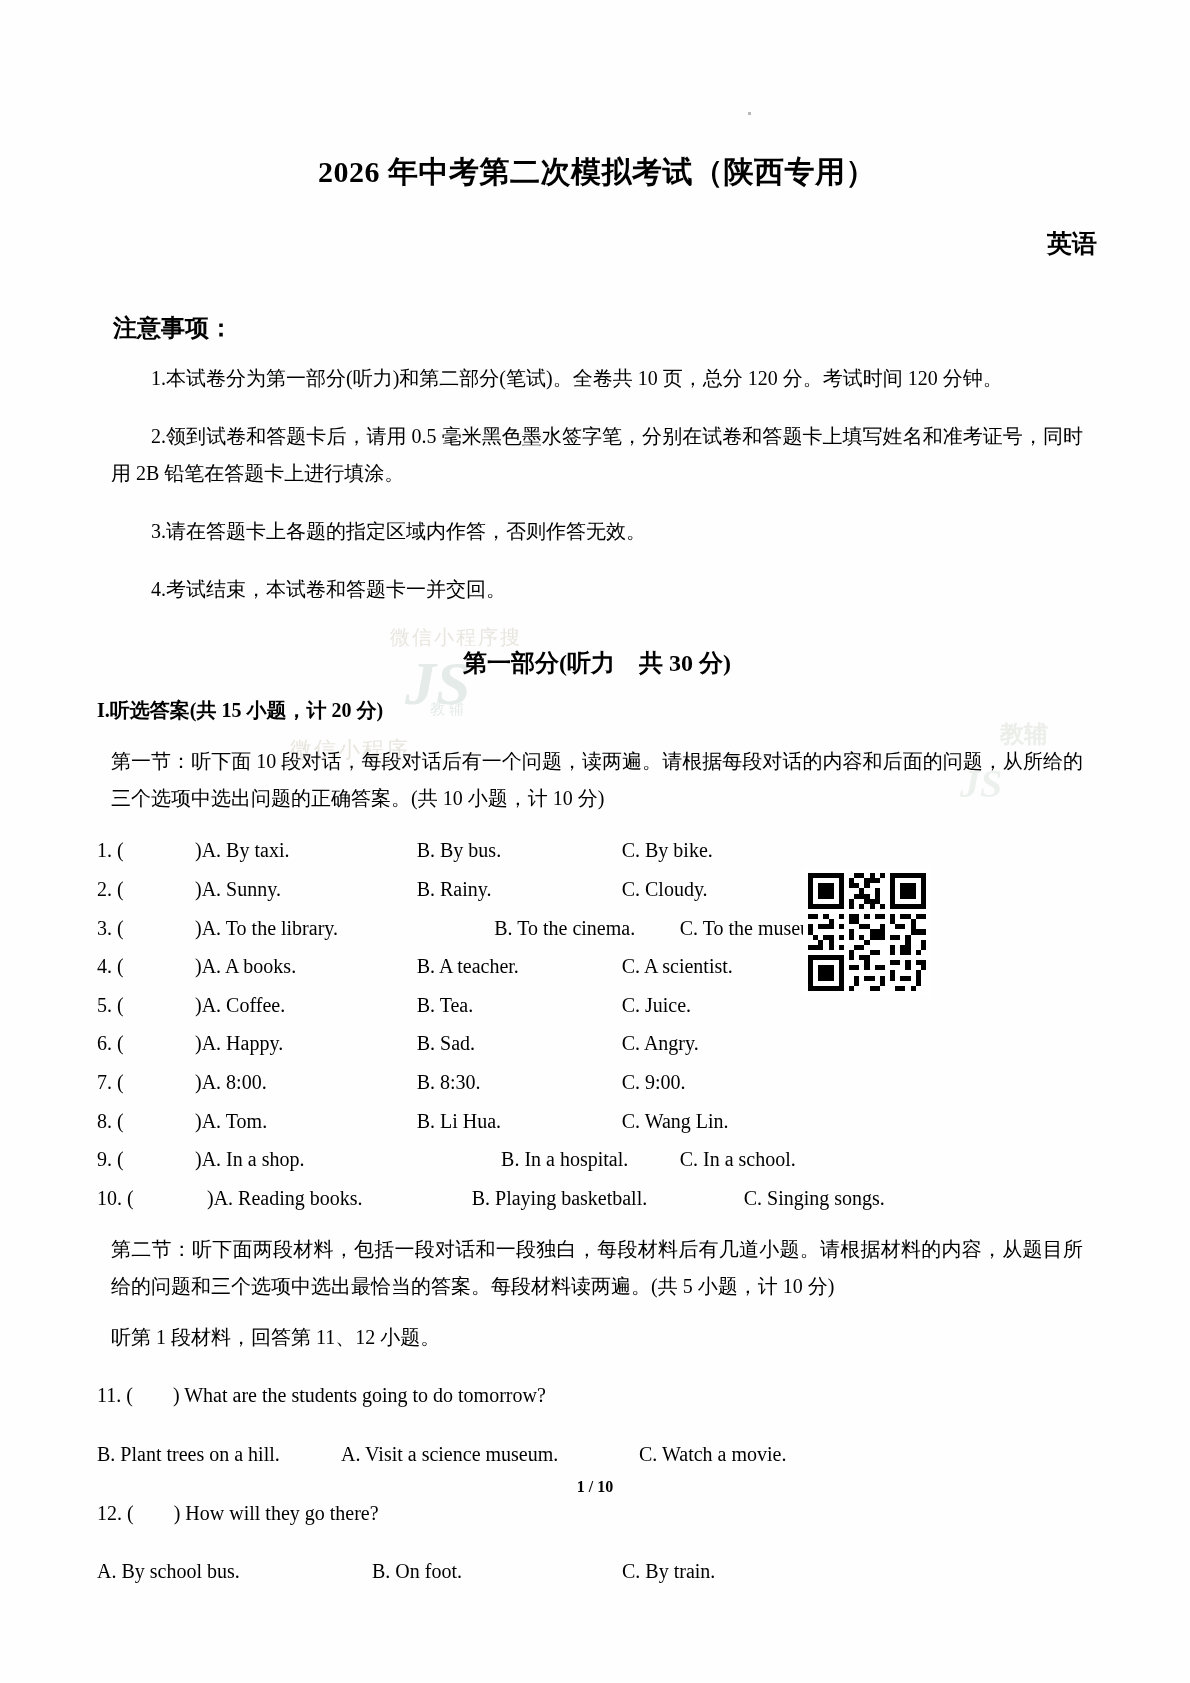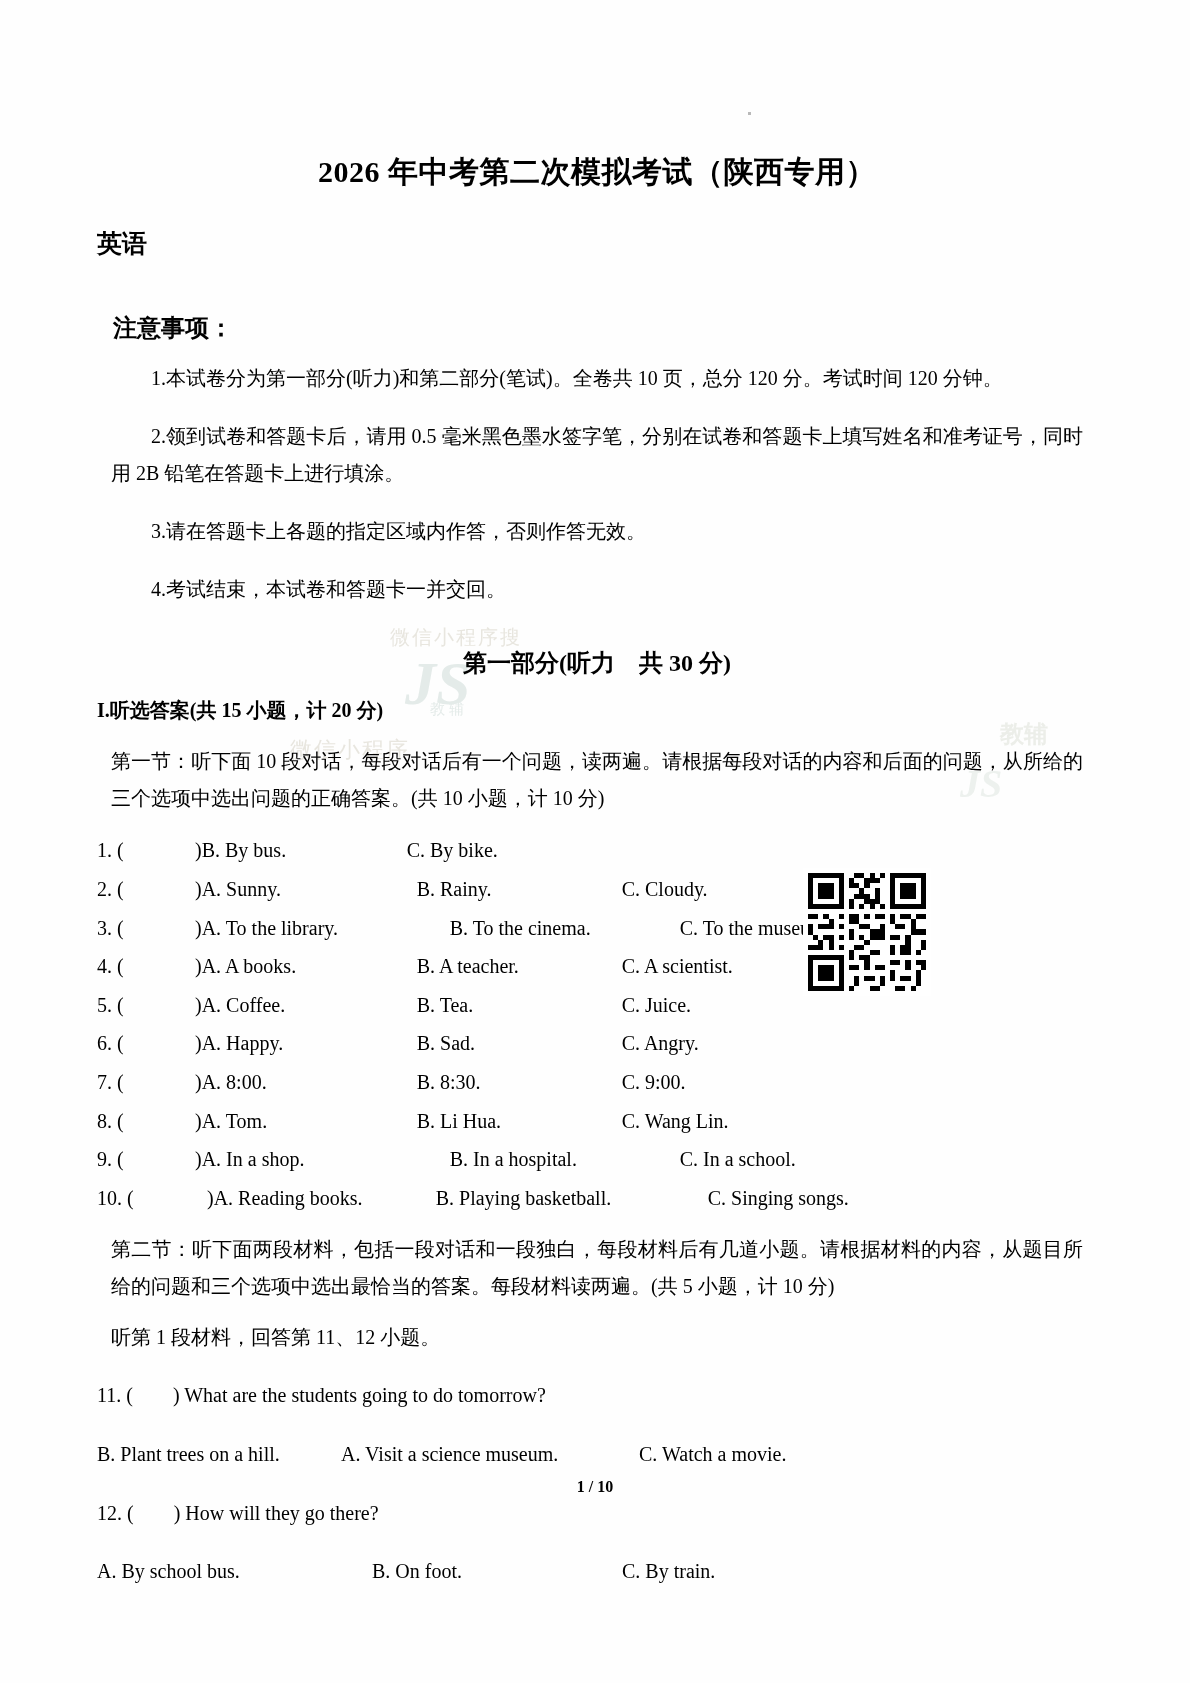--- a/index.html
+++ b/index.html
@@ -71,21 +71,21 @@
   .doc-title {
     text-align: center;
     font-size: 30px;
     font-weight: bold;
     letter-spacing: 0.5px;
     margin: 16px;
     padding-top: 138px;
     line-height: 1.2;
   }
   .doc-subtitle {
-    text-align: left;
+    text-align: right;
     font-size: 25px;
     font-weight: bold;
     margin: 0;
     padding-top: 23px;
     line-height: 1.2;
   }
 
   .notice-head {
     font-size: 24px;
     font-weight: bold;
@@ -134,25 +134,25 @@
   .q-num { display: inline-block; }
   .q-opt { display: inline-block; }
 
   
   .cols-wide .q-num   { width: 78px; }
   .cols-wide .opt-a   { width: 215px; }
   .cols-wide .opt-b   { width: 205px; }
 
   .cols-narrow .q-num { width: 78px; }
   .cols-narrow .opt-a { width: 248px; }
-  .cols-narrow .opt-b { width: 230px; }
+  .cols-narrow .opt-b { width: 230px; text-align: center; }
 
   .cols-q10 .q-num    { width: 90px; }
   .cols-q10 .opt-a    { width: 222px; }
-  .cols-q10 .opt-b    { width: 272px; }
+  .cols-q10 .opt-b    { width: 272px; margin-left: 36px; }
 
   .stem-row {
     font-size: 20px;
     line-height: 1.93;
     white-space: pre;
   }
   .ans-row {
     display: flex;
     font-size: 20px;
     line-height: 1.93;
@@ -330,21 +330,21 @@
 
     <h3 class="section-head">第一部分(听力　共 30 分)</h3>
 
     <p class="sub-head">I.听选答案(共 15 小题，计 20 分)</p>
 
     <p class="para">第一节：听下面 10 段对话，每段对话后有一个问题，读两遍。请根据每段对话的内容和后面的问题，从所给的三个选项中选出问题的正确答案。(共 10 小题，计 10 分)</p>
 
     <div class="q-list">
 
       <div class="q-row cols-wide">
-        <span class="q-num">1. (</span><span class="q-close">　)</span><span class="q-opt opt-b">B. By bus.</span><span class="q-opt opt-c">C. By bike.</span>
+        <span class="q-num">1. (</span><span class="q-close">　)</span><span class="q-opt opt-a">A. By taxi.</span><span class="q-opt opt-b">B. By bus.</span><span class="q-opt opt-c">C. By bike.</span>
       </div>
 
       <div class="q-row cols-wide">
         <span class="q-num">2. (</span><span class="q-close">　)</span><span class="q-opt opt-a">A. Sunny.</span><span class="q-opt opt-b">B. Rainy.</span><span class="q-opt opt-c">C. Cloudy.</span>
       </div>
 
       <div class="q-row cols-narrow">
         <span class="q-num">3. (</span><span class="q-close">　)</span><span class="q-opt opt-a">A. To the library.</span><span class="q-opt opt-b">B. To the cinema.</span><span class="q-opt opt-c">C. To the museum.</span>
       </div>
 

